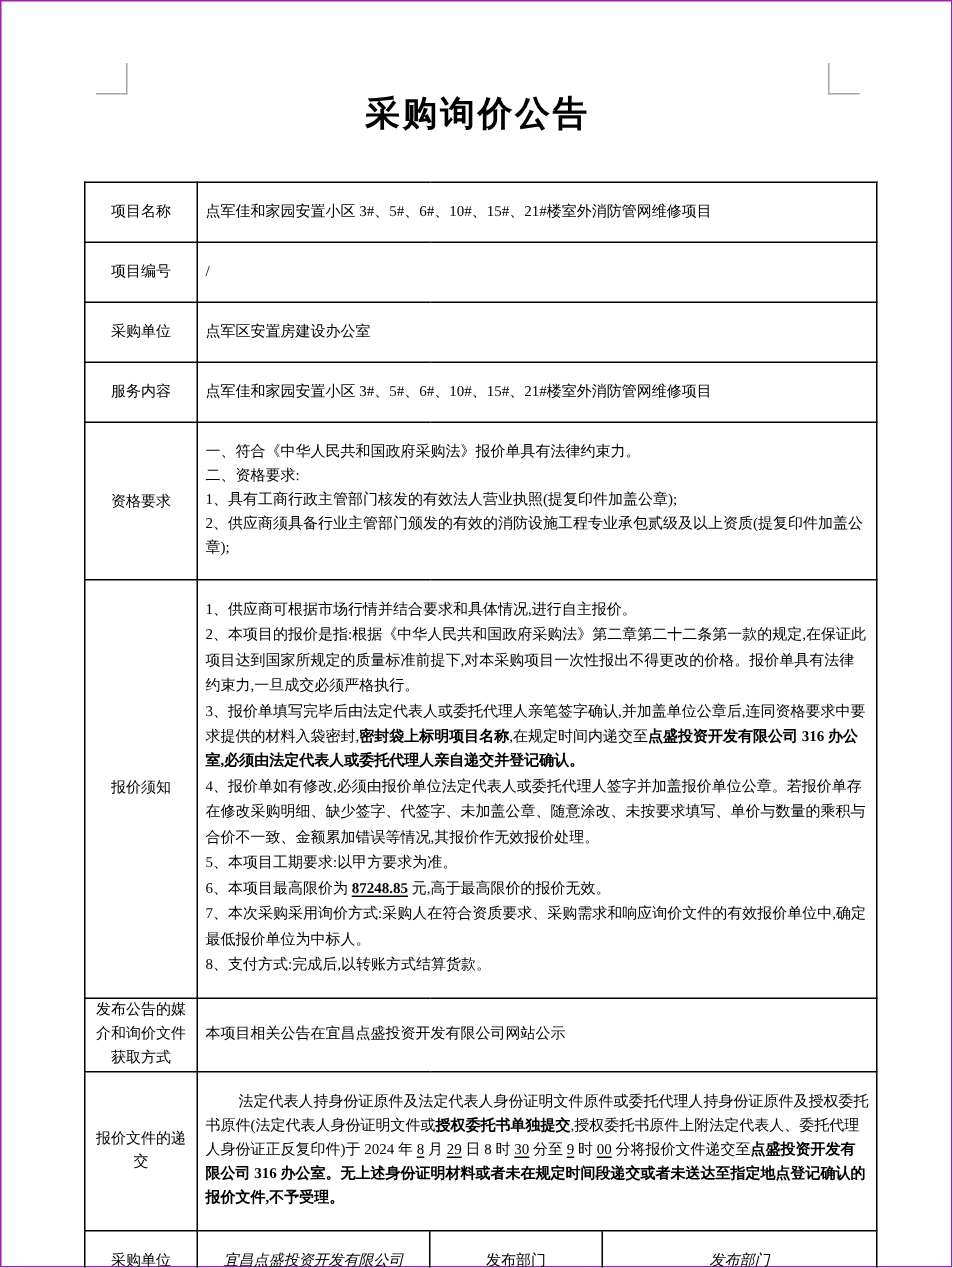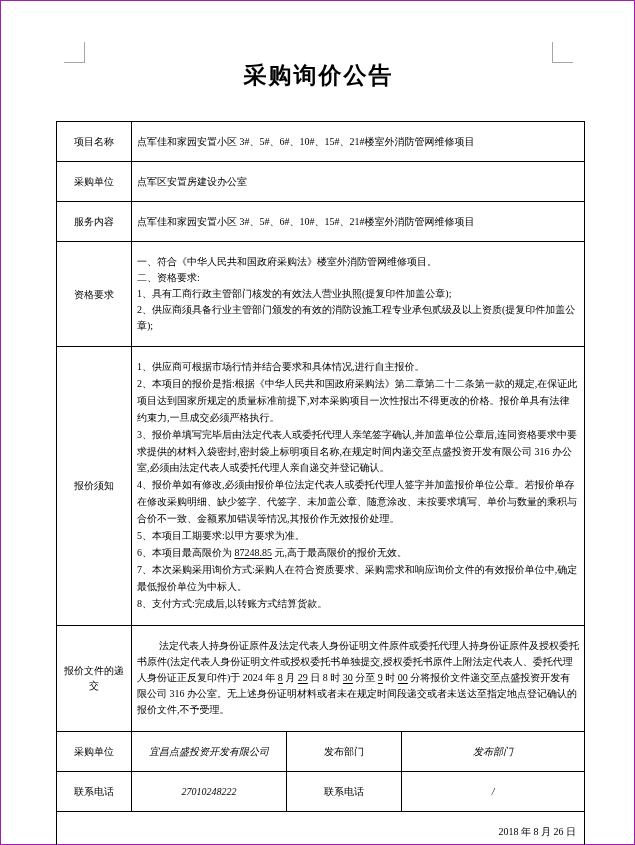--- a/index.html
+++ b/index.html
@@ -21,21 +21,21 @@
     border-collapse:collapse; table-layout:fixed; font-size:10px;
   }
   td { border:1px solid #000; vertical-align:middle; padding:12px 5px; line-height:15px; }
   td.lbl { text-align:center; padding:0 3px; line-height:15px; }
   td.val {}
   td.ctr { text-align:center;font-style:italic; }
   td.multi { line-height:16px; }
   td.notice-cell { line-height:16.9px; }
   td.submission-cell { line-height:16.2px; }
   .indent { text-indent:22px; }
-  .b { font-weight:normal;margin-top:20px; }
+  .b { font-weight:bold;margin-top:20px; }
   .u { text-decoration:underline; text-underline-offset:2px; }
   td.date-cell { text-align:right; padding-right:8px; }
 </style>
 </head>
 <body>
 
 <div class="page">
 
   <div class="margin-mark mark-left"></div>
   <div class="margin-mark mark-right"></div>
@@ -47,33 +47,37 @@
       <col style="width:75px">
         <col style="width:155px">
         <col style="width:115px">
         <col style="width:183px">
     </colgroup>
     <tbody>
       <tr style="height:20px">
         <td class="lbl">项目名称</td>
         <td class="val" colspan="3">点军佳和家园安置小区 3#、5#、6#、10#、15#、21#楼室外消防管网维修项目</td>
       </tr>
+      <tr style="height:20px">
+        <td class="lbl">项目编号</td>
+        <td class="val" colspan="3">/</td>
+      </tr>
       <tr style="height:21px">
         <td class="lbl">采购单位</td>
         <td class="val" colspan="3">点军区安置房建设办公室</td>
       </tr>
       <tr style="height:21px">
         <td class="lbl">服务内容</td>
         <td class="val" colspan="3">点军佳和家园安置小区 3#、5#、6#、10#、15#、21#楼室外消防管网维修项目</td>
       </tr>
 
       <tr style="height:78px">
         <td class="lbl">资格要求</td>
         <td class="val multi" colspan="3">
-          <div>一、符合《中华人民共和国政府采购法》楼室外消防管网维修项目。</div>
+          <div>一、符合《中华人民共和国政府采购法》报价单具有法律约束力。</div>
           <div>二、资格要求:</div>
           <div>1、具有工商行政主管部门核发的有效法人营业执照(提复印件加盖公章);</div>
           <div>2、供应商须具备行业主管部门颁发的有效的消防设施工程专业承包贰级及以上资质(提复印件加盖公章);</div>
         </td>
       </tr>
 
       <tr style="height:270px">
         <td class="lbl">报价须知</td>
         <td class="val notice-cell" colspan="3">
           <div><span>1、供应商可根据市场行情并结合要求和具体情况,进行自主报价。</span></div>
@@ -81,20 +85,24 @@
           <div><span>3、报价单填写完毕后由法定代表人或委托代理人亲笔签字确认,并加盖单位公章后,连同资格要求中要求提供的材料入袋密封,</span><span class="b">密封袋上标明项目名称</span><span>,在规定时间内递交至</span><span class="b">点盛投资开发有限公司 316 办公室,必须由法定代表人或委托代理人亲自递交并登记确认。</span></div>
           <div><span>4、报价单如有修改,必须由报价单位法定代表人或委托代理人签字并加盖报价单位公章。若报价单存在修改采购明细、缺少签字、代签字、未加盖公章、随意涂改、未按要求填写、单价与数量的乘积与合价不一致、金额累加错误等情况,其报价作无效报价处理。</span></div>
           <div><span>5、本项目工期要求:以甲方要求为准。</span></div>
           <div><span>6、本项目最高限价为 </span><span class="b u">87248.85</span><span> 元,高于最高限价的报价无效。</span></div>
           <div><span>7、本次采购采用询价方式:采购人在符合资质要求、采购需求和响应询价文件的有效报价单位中,确定最低报价单位为中标人。</span></div>
           <div><span>8、支付方式:完成后,以转账方式结算货款。</span></div>
         </td>
       </tr>
 
 
+      <tr style="height:48px">
+        <td class="lbl multi">发布公告的媒介和询价文件获取方式</td>
+        <td class="val" colspan="3">本项目相关公告在宜昌点盛投资开发有限公司网站公示</td>
+      </tr>
 
       <tr style="height:99px">
         <td class="lbl">报价文件的递交</td>
         <td class="val submission-cell" colspan="3">
           <div class="indent"><span>法定代表人持身份证原件及法定代表人身份证明文件原件或委托代理人持身份证原件及授权委托书原件(法定代表人身份证明文件或</span><span class="b">授权委托书单独提交</span><span>,授权委托书原件上附法定代表人、委托代理人身份证正反复印件)于 2024 年 </span><span class="u">8</span><span> 月 </span><span class="u">29</span><span> 日 8 时 </span><span class="u">30</span><span> 分至 </span><span class="u">9</span><span> 时 </span><span class="u">00</span><span> 分将报价文件递交至</span><span class="b">点盛投资开发有限公司 316 办公室。无上述身份证明材料或者未在规定时间段递交或者未送达至指定地点登记确认的报价文件,不予受理。</span></div>
         </td>
       </tr>
 
       <tr style="height:22px">
         <td class="lbl">采购单位</td>

